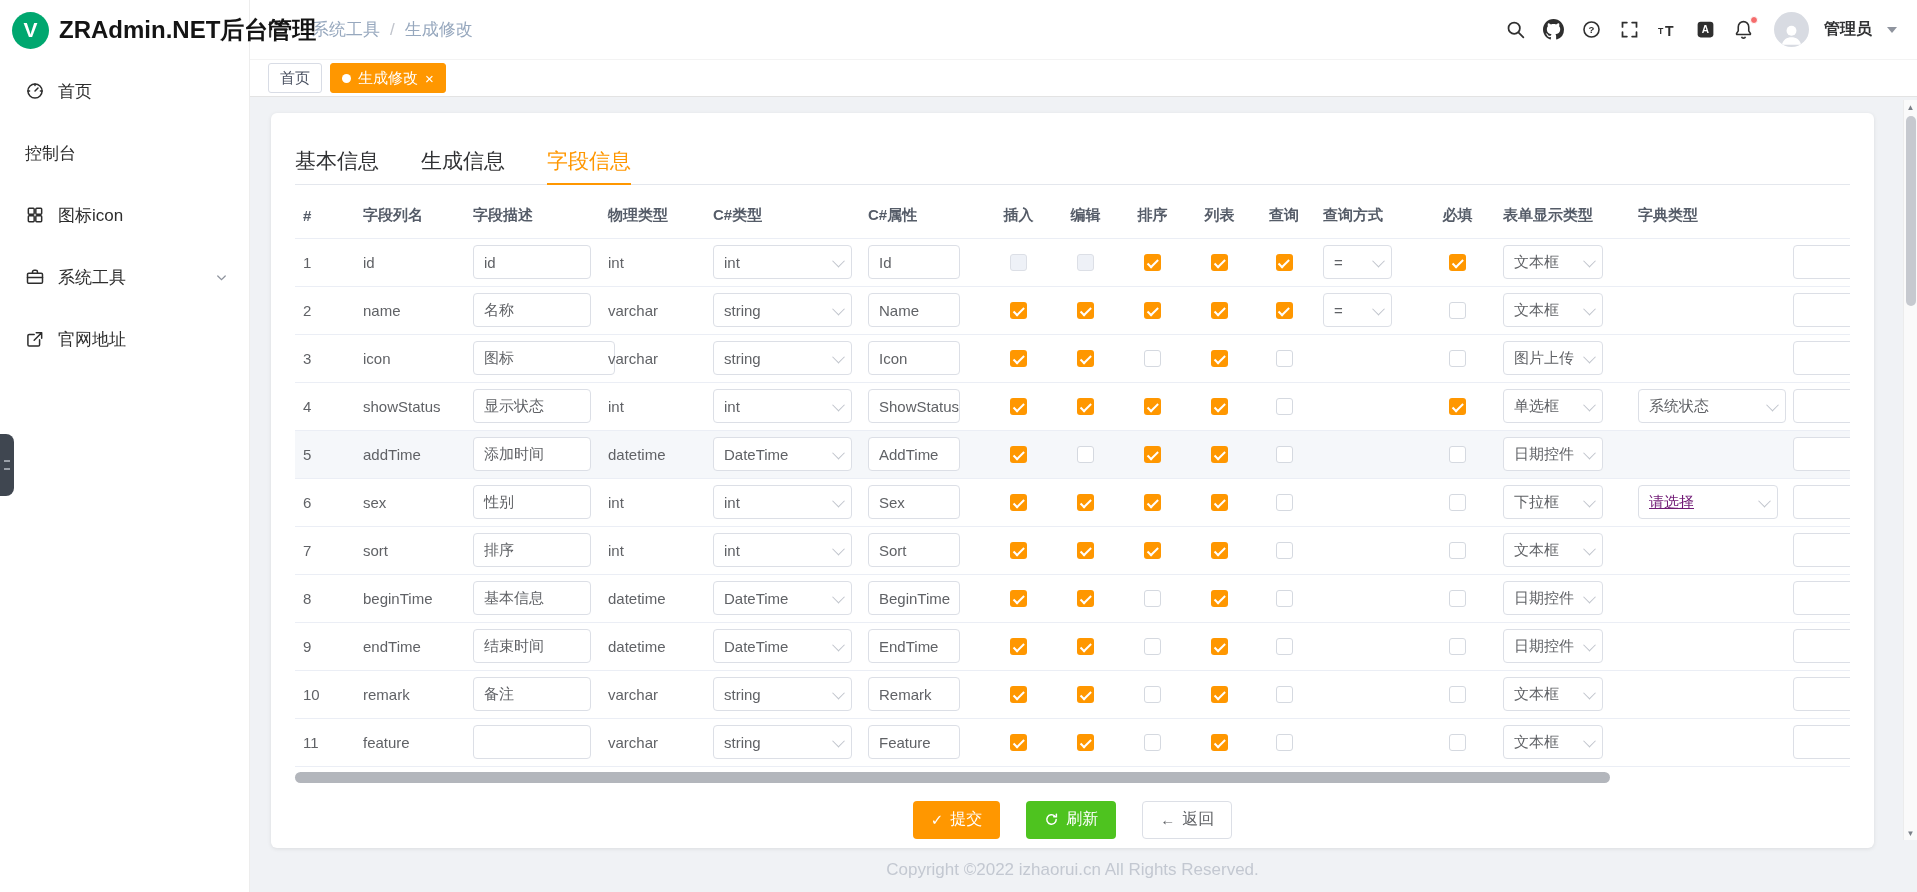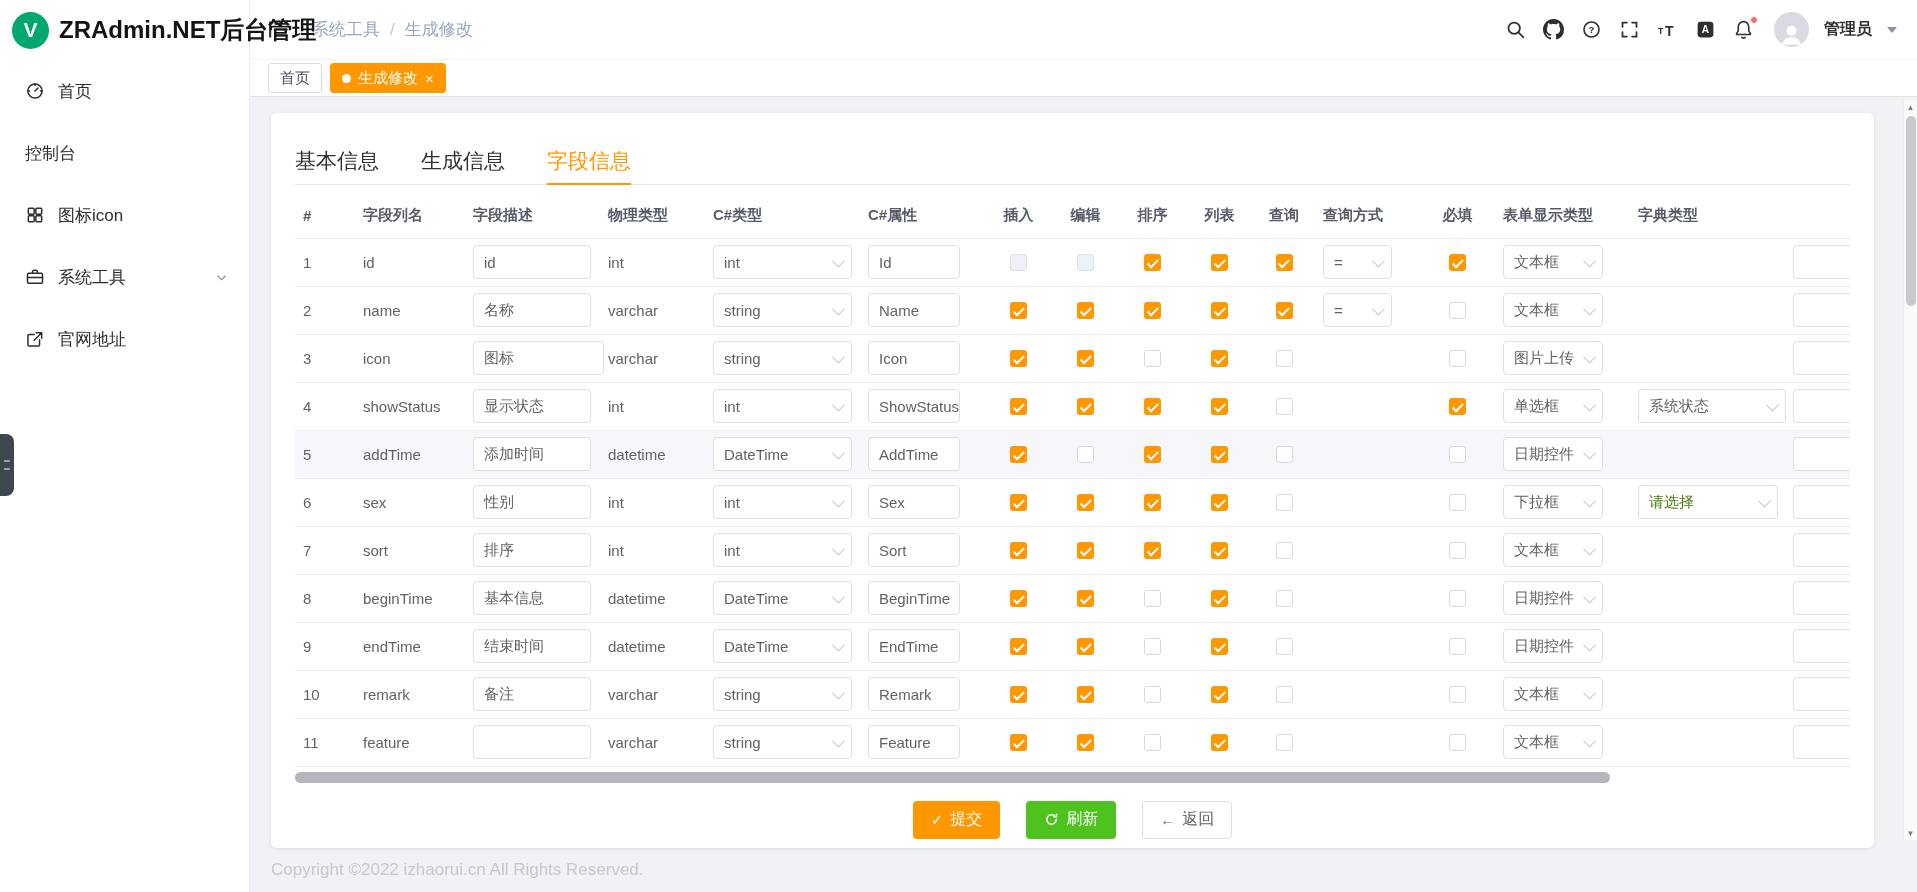--- a/index.html
+++ b/index.html
@@ -57,21 +57,21 @@
   
   .table-clip{width:1555px;overflow:hidden;margin-top:8px;}
   table.gen{border-collapse:collapse;table-layout:fixed;width:1640px;}
   .gen th{height:45px;font-size:15px;color:#555c68;font-weight:700;text-align:left;padding:0 8px;border-bottom:1px solid #ebeef5;white-space:nowrap;}
   .gen td{height:48px;font-size:15px;color:#606266;padding:0 8px;border-bottom:1px solid #ebeef5;white-space:nowrap;}
   .gen tr.hl td{background:#f5f7fa;}
   .gen .c-center{text-align:center;}
   .ipt,.sel{height:34px;border:1px solid #dcdfe6;border-radius:4px;background:#fff;display:inline-flex;align-items:center;padding:0 10px;font-size:15px;color:#606266;vertical-align:middle;white-space:nowrap;}
   .sel{padding-right:8px;cursor:pointer;}
   .sel-text{flex:1;overflow:hidden;}
-  .ph{color:#4d7c0f;}
+  .ph{color:#701a75;text-decoration:underline;}
   .sel-arrow{width:9px;height:9px;border-right:1.6px solid #c0c4cc;border-bottom:1.6px solid #c0c4cc;transform:rotate(45deg) translate(-1px,-1px);margin-left:6px;flex:0 0 9px;}
   .cbx{display:inline-block;width:17px;height:17px;border-radius:3px;vertical-align:middle;cursor:pointer;}
   .cbx.on{background:#ff9700;position:relative;}
   .cbx.on::after{content:"";position:absolute;left:5.5px;top:2.5px;width:4px;height:8.5px;border:solid #fff;border-width:0 2px 2px 0;transform:rotate(45deg);}
   .cbx.off{background:#fff;border:1px solid #d5d9e0;}
   .cbx.dis{background:#eef1f7;border:1px solid #dcdfe6;}
 
   
   .hscroll{width:1555px;height:11px;margin-top:5px;position:relative;border-radius:6px;}
   .hscroll-thumb{position:absolute;left:0;top:0;height:11px;width:1315px;background:#b3b6bc;border-radius:6px;cursor:pointer;}
@@ -79,21 +79,21 @@
   
   .actions{display:flex;justify-content:center;gap:26px;margin-top:18px;}
   .btn{height:38px;padding:0 17px;border-radius:4px;font-size:16px;display:inline-flex;align-items:center;gap:7px;cursor:pointer;border:1px solid transparent;background:#fff;font-family:inherit;}
   .btn-submit{background:#ff9700;color:#fff;}
   .btn-refresh{background:#4ec31f;color:#fff;}
   .btn-back{border-color:#dcdfe6;color:#606266;}
   .btn svg{width:15px;height:15px;display:block;}
   .btn .glyph{font-size:15px;line-height:1;}
 
   
-  .copyright{font-size:17px;color:#c3c8d1;margin-top:12px;}
+  .copyright{text-align:center;font-size:17px;color:#c3c8d1;margin-top:12px;}
 
   
   .vscroll{position:absolute;right:0;top:100px;width:14px;height:740px;background:#fafafa;border-left:1px solid #ececec;z-index:10;}
   .vs-arrow{height:14px;display:flex;align-items:center;justify-content:center;font-size:8px;color:#7a7f87;cursor:pointer;}
   .vs-arrow.down{position:absolute;bottom:0;left:0;right:0;}
   .vs-thumb{position:absolute;top:16px;left:2px;width:10px;height:190px;background:#c6c9cf;border-radius:5px;cursor:pointer;}
 </style>
 </head>
 <body>
 
@@ -347,21 +347,21 @@
                       <span class="sel-arrow"></span>
                     </div></td>
                   <td class=""></td>
                   <td class=""><div class="ipt" style="width:130px">
                       <span></span>
                     </div></td>
                 </tr>
                 <tr class="">
                   <td><span>3</span></td>
                   <td><span>icon</span></td>
-                  <td class=""><div class="ipt" style="width:131px">
+                  <td class=""><div class="ipt" style="width:142px">
                       <span>图标</span>
                     </div></td>
                   <td><span>varchar</span></td>
                   <td class=""><div class="sel" style="width:139px">
                       <span class="sel-text">string</span>
                       <span class="sel-arrow"></span>
                     </div></td>
                   <td class=""><div class="ipt" style="width:92px">
                       <span>Icon</span>
                     </div></td>

